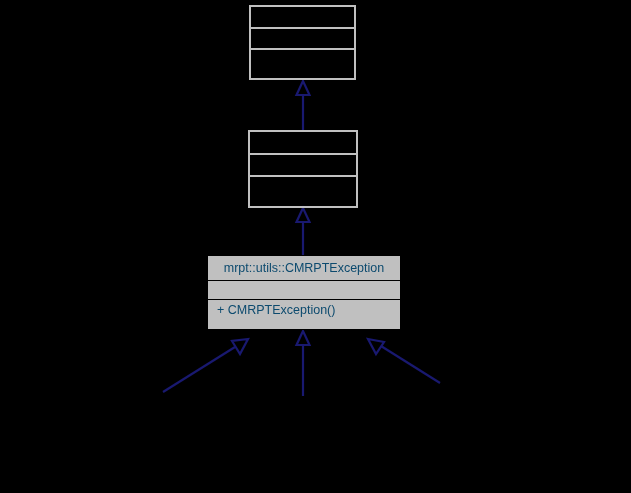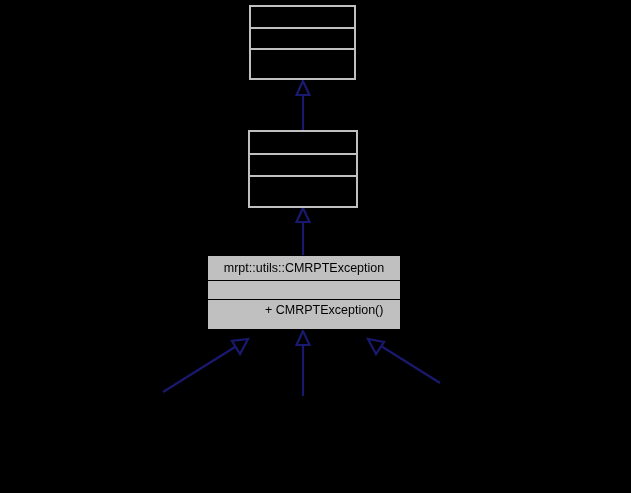--- a/index.html
+++ b/index.html
@@ -46,41 +46,40 @@
   }
   
   .uml-node.filled-node {
     border: 1px solid #000000;
     background: #c0c0c0;
   }
   .uml-node.filled-node .node-row {
     border-bottom: 1px solid #000000;
     display: flex;
     align-items: center;
-    color: #000000;
+    color: #0c4a6e;
     font-size: 12.5px;
     line-height: 1;
     white-space: nowrap;
   }
   .uml-node.filled-node .node-row:last-child {
     border-bottom: none;
   }
   .node-row.row-title {
     height: 27px;
     justify-content: center;
     padding: 0 6px;
   }
   .node-row.row-attributes {
     height: 20px;
   }
   .node-row.row-operations {
     height: 24px;
     justify-content: flex-start;
     padding: 0 0 8px 9px;
-    margin-left: 48px;
   }
 </style>
 </head>
 <body>
 
 <div id="diagram-canvas">
 
   <svg id="edge-layer" width="631" height="493" viewBox="0 0 631 493" xmlns="http://www.w3.org/2000/svg">
 
     <g>

